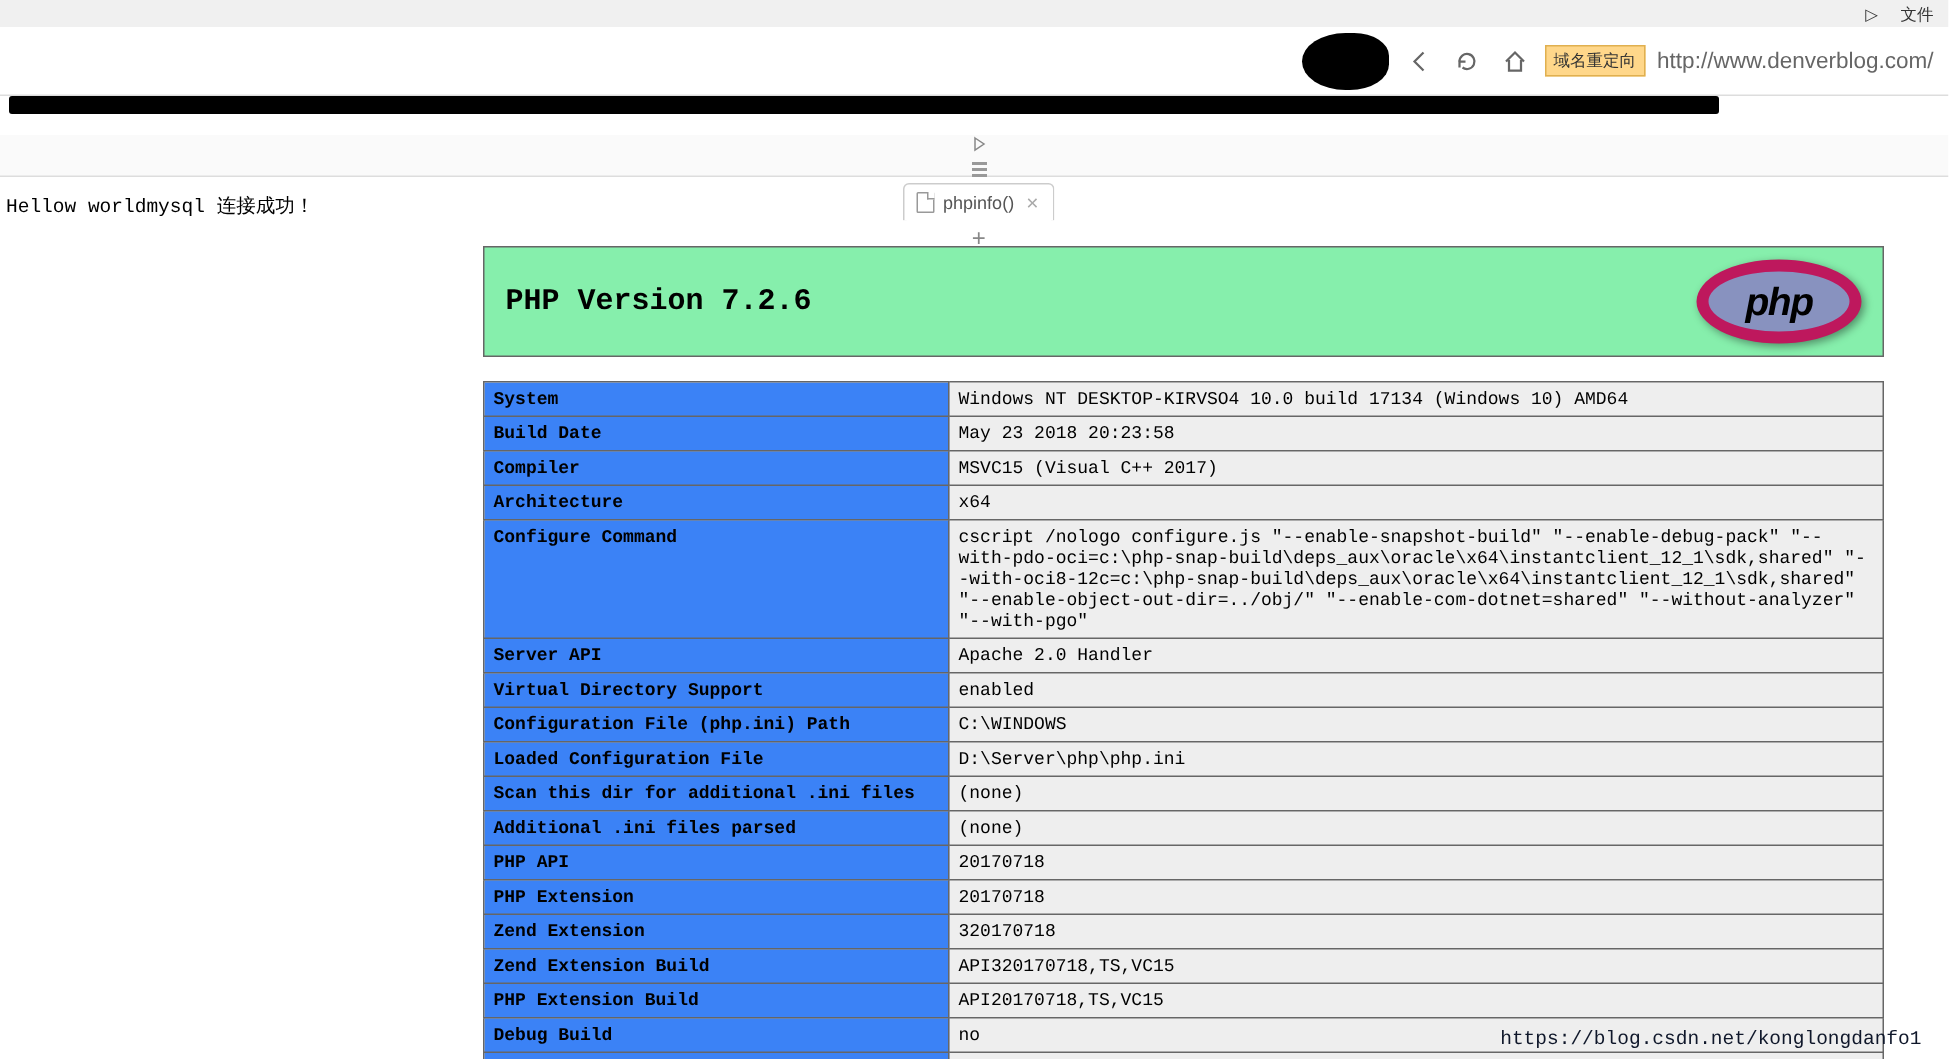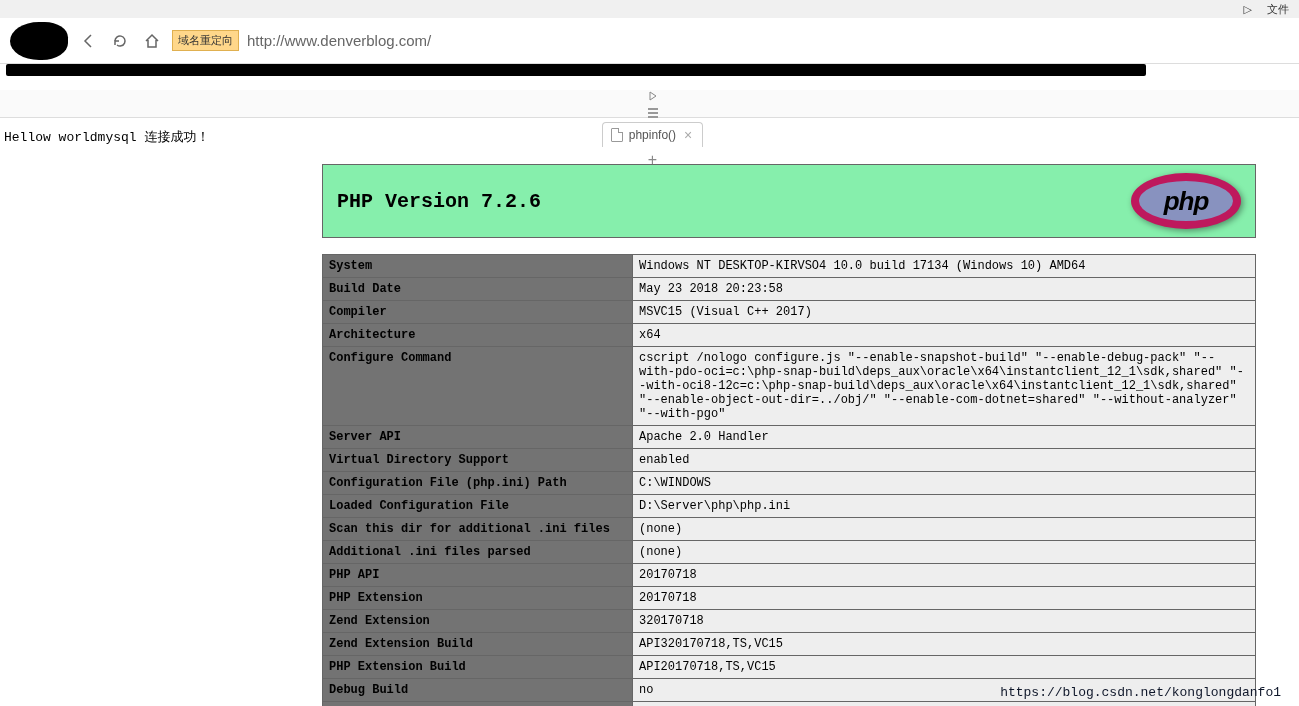--- a/index.html
+++ b/index.html
@@ -1,21 +1,21 @@
 <!DOCTYPE html>
 <html><head>
 <meta charset="utf-8">
 <style>
   * { margin: 0; padding: 0; box-sizing: border-box; }
   body { font-family: Arial, sans-serif; background: #fff; font-size: 12px; }
   
   .top-menu { height: 18px; background: #f0f0f0; display: flex; justify-content: flex-end; align-items: center; padding: 0 10px; gap: 15px; font-size: 11px; color: #333; }
   .top-menu-item { cursor: pointer; }
   
-  .browser-bar { height: 46px; display: flex; align-items: center; padding: 0 10px; background: #fff; border-bottom: 1px solid #ddd; gap: 8px; }
+  .browser-bar { height: 46px; display: flex; align-items: center; padding: 0 10px; background: #fff; border-bottom: 1px solid #ddd; gap: 8px; justify-content: flex-end; }
   .logo-blob { width: 58px; height: 38px; background: #000; border-radius: 50% 40% 45% 50%; }
   .nav-btn { width: 24px; height: 24px; display: flex; align-items: center; justify-content: center; cursor: pointer; color: #666; }
   .url-prefix { background: #ffd78a; border: 1px solid #e0b050; padding: 2px 5px; font-size: 11px; color: #333; }
   .url-text { color: #666; font-size: 15px; }
   
   .black-bar { height: 12px; background: #000; margin: 0 10px 0 6px; border-radius: 2px; width: 1140px; }
   .spacer-row { height: 14px; }
   
   .tab-row { display: flex; align-items: center; height: 28px; background: #fafafa; border-bottom: 1px solid #ddd; padding-left: 6px; gap: 4px; flex-direction: column; }
   .tab-icon-btn { width: 22px; height: 22px; display: flex; align-items: center; justify-content: center; color: #888; cursor: pointer; }
@@ -29,21 +29,21 @@
   .hello-text { font-family: "Courier New", monospace; font-size: 13px; margin-bottom: 18px; }
   
   .phpinfo-wrap { width: 934px; margin-left: 318px; }
   .php-header { background: #86efac; border: 1px solid #666; padding: 10px 14px; display: flex; align-items: center; justify-content: space-between; height: 74px; }
   .php-title { font-family: "Courier New", monospace; font-size: 20px; font-weight: bold; color: #000; }
   .php-logo { width: 110px; height: 56px; background: #8892bf; border-radius: 50%; display: flex; align-items: center; justify-content: center; border: 8px solid #be185d; box-shadow: 2px 2px 6px rgba(0,0,0,0.4); }
   .php-logo-text { font-weight: bold; font-style: italic; font-size: 26px; color: #000; letter-spacing: -1px; }
   
   .info-table { width: 100%; border-collapse: collapse; margin-top: 16px; font-family: "Courier New", monospace; font-size: 12px; }
   .info-table td { border: 1px solid #666; padding: 4px 6px; vertical-align: top; }
-  .info-table td.k { background: #737373; width: 310px; font-weight: bold; }
+  .info-table td.k { background: #3b82f6; width: 310px; font-weight: bold; }
   .info-table td.v { background: #eeeeee; word-break: break-word; }
   
   .watermark { position: absolute; bottom: 6px; right: 18px; color: #0f172a; font-size: 13px; font-family: "Courier New", monospace; }
 </style>
 </head>
 <body>
 
 <div class="top-menu">
   <span class="top-menu-item">▷</span>
   <span class="top-menu-item">文件</span>

